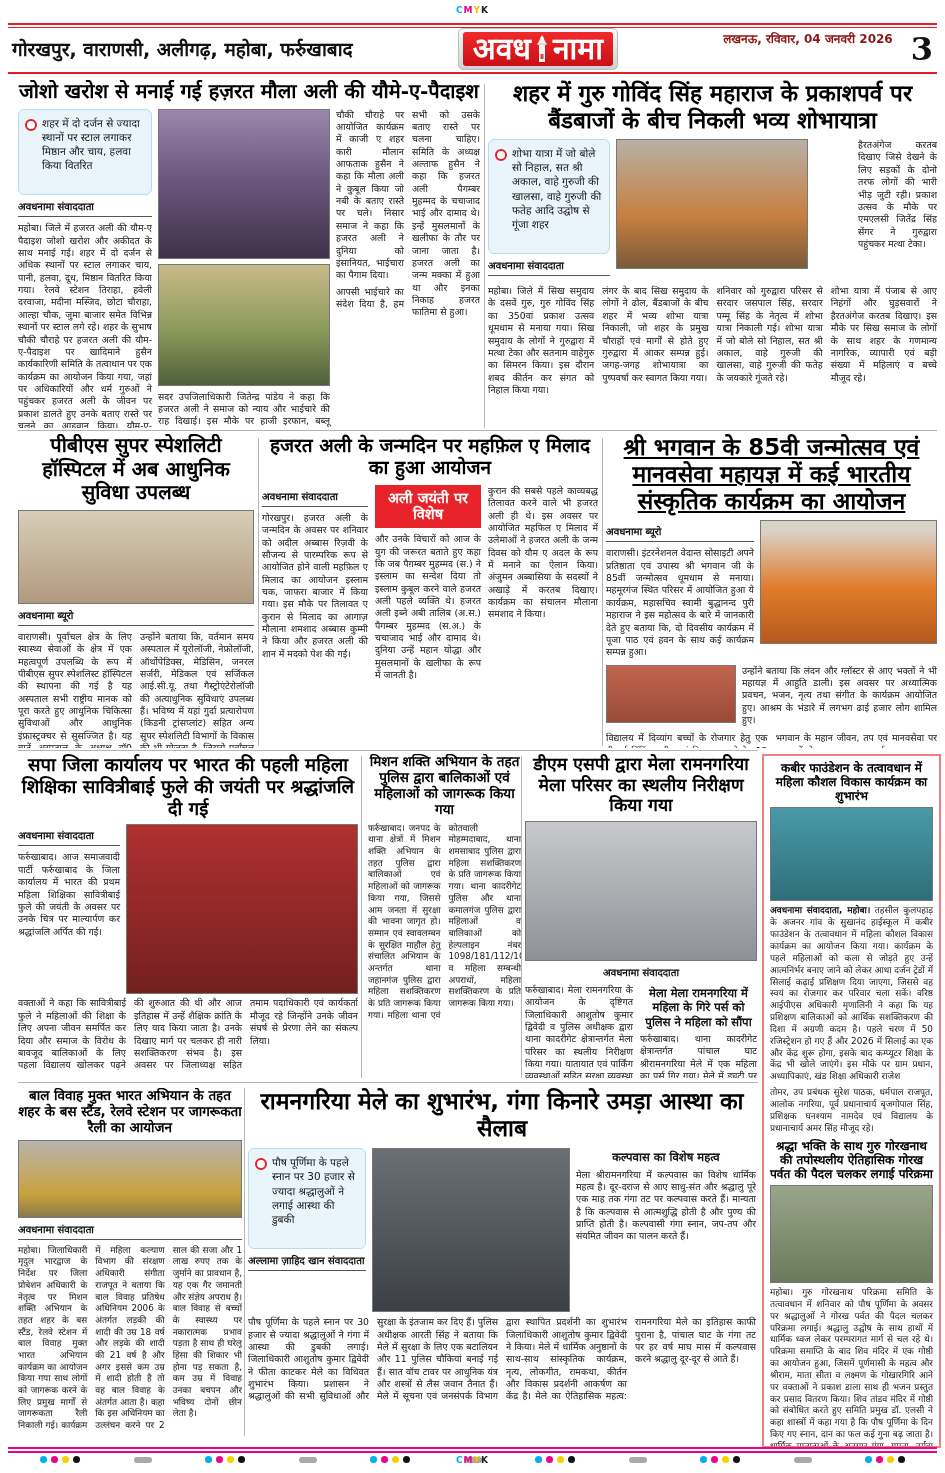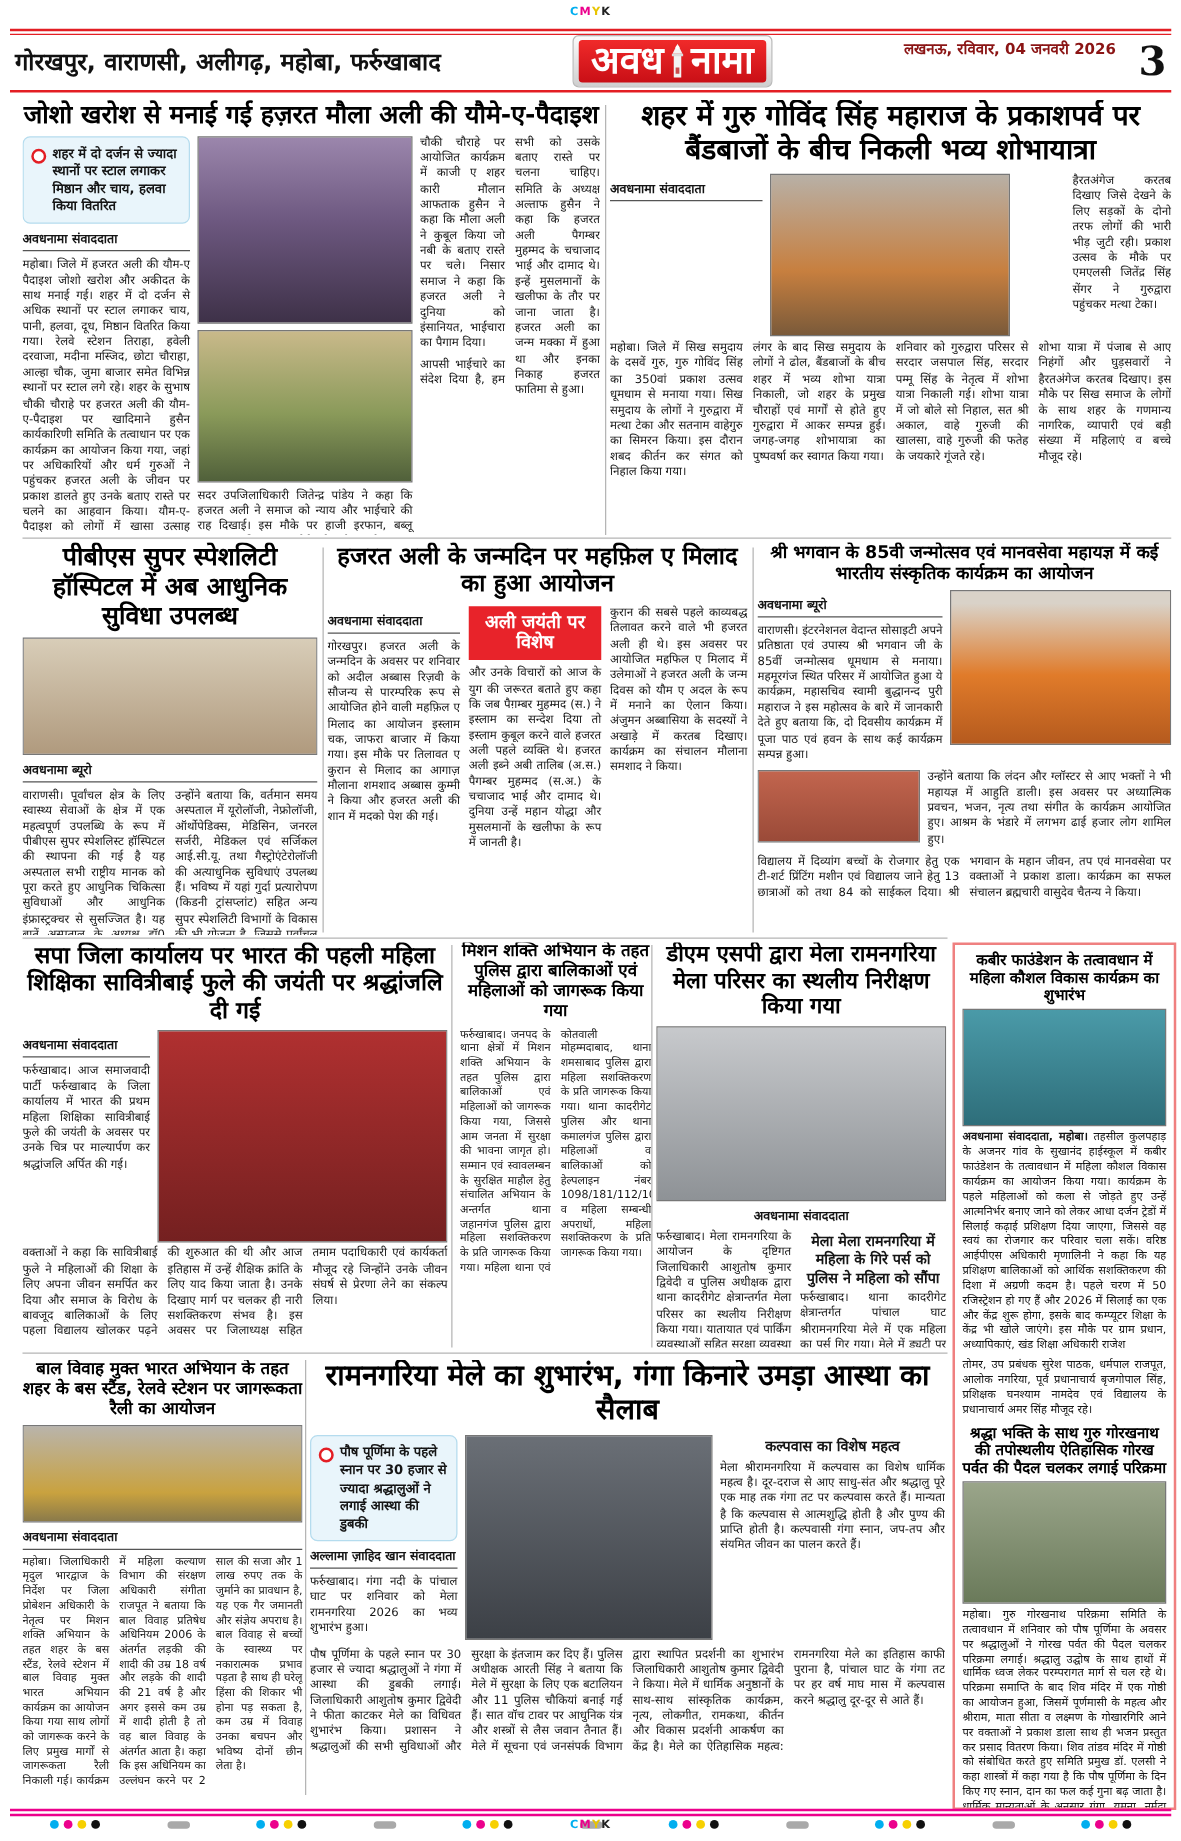--- a/index.html
+++ b/index.html
@@ -20,21 +20,21 @@
   
   .art{position:absolute;overflow:hidden;}
   .hl{font-weight:700;color:#000;text-align:center;line-height:1.18;}
   .byline{font-weight:700;font-size:10px;border-bottom:1.5px solid #555;padding-bottom:3px;margin:4px 0 5px 0;}
   .bd{font-size:9.3px;line-height:1.33;text-align:justify;margin:0 0 4px 0;}
   .bd b{font-weight:700;}
   .cols2{column-count:2;column-gap:8px;}
   .cols3{column-count:3;column-gap:8px;}
   .cols4{column-count:4;column-gap:8px;}
   .bullet-box{position:relative;background:#e9f5fb;border:1px solid #b5dcee;border-radius:6px;
-              padding:6px 6px 6px 23px;font-weight:700;font-size:10.5px;line-height:1.35;}
+              padding:6px 6px 22px 23px;font-weight:400;font-size:10.5px;line-height:1.35;}
   .bullet-box::before{content:"";position:absolute;left:6px;top:9px;width:8px;height:8px;
               border:2.5px solid #e31e24;border-radius:50%;background:#fff;}
   .badge{background:#e8232a;color:#fff;font-weight:700;font-size:14.5px;text-align:center;
          padding:5px 4px;margin:0 0 5px 0;line-height:1.15;}
   .subhead{font-weight:700;font-size:11.5px;text-align:center;line-height:1.25;margin:2px 0 4px 0;}
   .photo{border:1px solid #777;}
   .vline{position:absolute;border-left:1px solid #b5b5b5;width:0;}
   .hline{position:absolute;border-top:1px solid #b5b5b5;height:0;}
   .pinkbox{position:absolute;border:2px solid #ef8080;padding:5px 6px;overflow:hidden;background:#fff;}
   
@@ -111,20 +111,21 @@
       </div>
     </div>
   </div>
 
   <div class="vline" style="left:484px;top:84px;height:344px;"></div>
 
   <div class="art" style="top:80px;left:488px;width:449px;height:348px;">
     <div class="hl" style="font-size:22.5px;">शहर में गुरु गोविंद सिंह महाराज के प्रकाशपर्व पर बैंडबाजों के बीच निकली भव्य शोभायात्रा</div>
     <div style="display:flex;gap:6px;margin-top:6px;">
       <div style="width:122px;flex:none;">
+        <div class="bullet-box">शोभा यात्रा में जो बोले सो निहाल, सत श्री अकाल, वाहे गुरुजी की खालसा, वाहे गुरुजी की फतेह आदि उद्घोष से गूंजा शहर</div>
         <div class="byline">अवधनामा संवाददाता</div>
       </div>
       <div class="photo ph-a2" style="width:190px;height:128px;flex:none;"></div>
       <div style="flex:1;margin-left:44px;">
         <p class="bd">हैरतअंगेज करतब दिखाए जिसे देखने के लिए सड़कों के दोनो तरफ लोगों की भारी भीड़ जुटी रही। प्रकाश उत्सव के मौके पर एमएलसी जितेंद्र सिंह सेंगर ने गुरुद्वारा पहुंचकर मत्था टेका।</p>
       </div>
     </div>
     <div class="cols4" style="margin-top:4px;">
       <p class="bd">महोबा। जिले में सिख समुदाय के दसवें गुरु, गुरु गोविंद सिंह का 350वां प्रकाश उत्सव धूमधाम से मनाया गया। सिख समुदाय के लोगों ने गुरुद्वारा में मत्था टेका और सतनाम वाहेगुरु का सिमरन किया। इस दौरान शबद कीर्तन कर संगत को निहाल किया गया।</p>
       <p class="bd">लंगर के बाद सिख समुदाय के लोगों ने ढोल, बैंडबाजों के बीच शहर में भव्य शोभा यात्रा निकाली, जो शहर के प्रमुख चौराहों एवं मार्गों से होते हुए गुरुद्वारा में आकर सम्पन्न हुई। जगह-जगह शोभायात्रा का पुष्पवर्षा कर स्वागत किया गया।</p>
@@ -160,21 +161,21 @@
       </div>
       <div style="flex:1;">
         <p class="bd">कुरान की सबसे पहले काव्यबद्ध तिलावत करने वाले भी हजरत अली ही थे। इस अवसर पर आयोजित महफिल ए मिलाद में उलेमाओं ने हजरत अली के जन्म दिवस को यौम ए अदल के रूप में मनाने का ऐलान किया। अंजुमन अब्बासिया के सदस्यों ने अखाड़े में करतब दिखाए। कार्यक्रम का संचालन मौलाना समशाद ने किया।</p>
       </div>
     </div>
   </div>
 
   <div class="vline" style="left:602px;top:438px;height:308px;"></div>
 
   <div class="art" style="top:434px;left:606px;width:331px;height:314px;">
-    <div class="hl" style="font-size:14px;">श्री भगवान के 85वी जन्मोत्सव एवं मानवसेवा महायज्ञ में कई भारतीय संस्कृतिक कार्यक्रम का आयोजन</div>
+    <div class="hl" style="font-size:23px;text-decoration:underline;">श्री भगवान के 85वी जन्मोत्सव एवं मानवसेवा महायज्ञ में कई भारतीय संस्कृतिक कार्यक्रम का आयोजन</div>
     <div style="display:flex;gap:6px;margin-top:5px;">
       <div style="width:148px;flex:none;">
         <div class="byline">अवधनामा ब्यूरो</div>
         <p class="bd">वाराणसी। इंटरनेशनल वेदान्त सोसाइटी अपने प्रतिष्ठाता एवं उपास्य श्री भगवान जी के 85वीं जन्मोत्सव धूमधाम से मनाया। महमूरगंज स्थित परिसर में आयोजित हुआ ये कार्यक्रम, महासचिव स्वामी बुद्धानन्द पुरी महाराज ने इस महोत्सव के बारे में जानकारी देते हुए बताया कि, दो दिवसीय कार्यक्रम में पूजा पाठ एवं हवन के साथ कई कार्यक्रम सम्पन्न हुआ।</p>
       </div>
       <div class="photo ph-a5a" style="flex:1;height:122px;"></div>
     </div>
     <div style="display:flex;gap:6px;margin-top:2px;">
       <div class="photo ph-a5b" style="width:128px;height:56px;flex:none;"></div>
       <p class="bd" style="flex:1;">उन्होंने बताया कि लंदन और ग्लॉस्टर से आए भक्तों ने भी महायज्ञ में आहुति डाली। इस अवसर पर अध्यात्मिक प्रवचन, भजन, नृत्य तथा संगीत के कार्यक्रम आयोजित हुए। आश्रम के भंडारे में लगभग ढाई हजार लोग शामिल हुए।</p>
@@ -250,21 +251,20 @@
   </div>
 
   <div class="vline" style="left:244px;top:1088px;height:348px;"></div>
 
   <div class="art" style="top:1088px;left:248px;width:508px;height:352px;">
     <div class="hl" style="font-size:23px;">रामनगरिया मेले का शुभारंभ, गंगा किनारे उमड़ा आस्था का सैलाब</div>
     <div style="display:flex;gap:6px;margin-top:6px;">
       <div style="width:118px;flex:none;">
         <div class="bullet-box">पौष पूर्णिमा के पहले स्नान पर 30 हजार से ज्यादा श्रद्धालुओं ने लगाई आस्था की डुबकी</div>
         <div class="byline">अल्लामा ज़ाहिद खान संवाददाता</div>
-        <p class="bd">फर्रुखाबाद। गंगा नदी के पांचाल घाट पर शनिवार को मेला रामनगरिया 2026 का भव्य शुभारंभ हुआ।</p>
       </div>
       <div class="photo ph-a11" style="width:196px;height:162px;flex:none;"></div>
       <div style="flex:1;">
         <div class="subhead">कल्पवास का विशेष महत्व</div>
         <p class="bd">मेला श्रीरामनगरिया में कल्पवास का विशेष धार्मिक महत्व है। दूर-दराज से आए साधु-संत और श्रद्धालु पूरे एक माह तक गंगा तट पर कल्पवास करते हैं। मान्यता है कि कल्पवास से आत्मशुद्धि होती है और पुण्य की प्राप्ति होती है। कल्पवासी गंगा स्नान, जप-तप और संयमित जीवन का पालन करते हैं।</p>
       </div>
     </div>
     <div class="cols4" style="margin-top:4px;">
       <p class="bd">पौष पूर्णिमा के पहले स्नान पर 30 हजार से ज्यादा श्रद्धालुओं ने गंगा में आस्था की डुबकी लगाई। जिलाधिकारी आशुतोष कुमार द्विवेदी ने फीता काटकर मेले का विधिवत शुभारंभ किया। प्रशासन ने श्रद्धालुओं की सभी सुविधाओं और सुरक्षा के इंतजाम कर दिए हैं। पुलिस अधीक्षक आरती सिंह ने बताया कि मेले में सुरक्षा के लिए एक बटालियन और 11 पुलिस चौकियां बनाई गई हैं। सात वॉच टावर पर आधुनिक यंत्र और शस्त्रों से लैस जवान तैनात हैं। मेले में सूचना एवं जनसंपर्क विभाग द्वारा स्थापित प्रदर्शनी का शुभारंभ जिलाधिकारी आशुतोष कुमार द्विवेदी ने किया। मेले में धार्मिक अनुष्ठानों के साथ-साथ सांस्कृतिक कार्यक्रम, नृत्य, लोकगीत, रामकथा, कीर्तन और विकास प्रदर्शनी आकर्षण का केंद्र है। मेले का ऐतिहासिक महत्व: रामनगरिया मेले का इतिहास काफी पुराना है, पांचाल घाट के गंगा तट पर हर वर्ष माघ मास में कल्पवास करने श्रद्धालु दूर-दूर से आते हैं।</p>
     </div>

